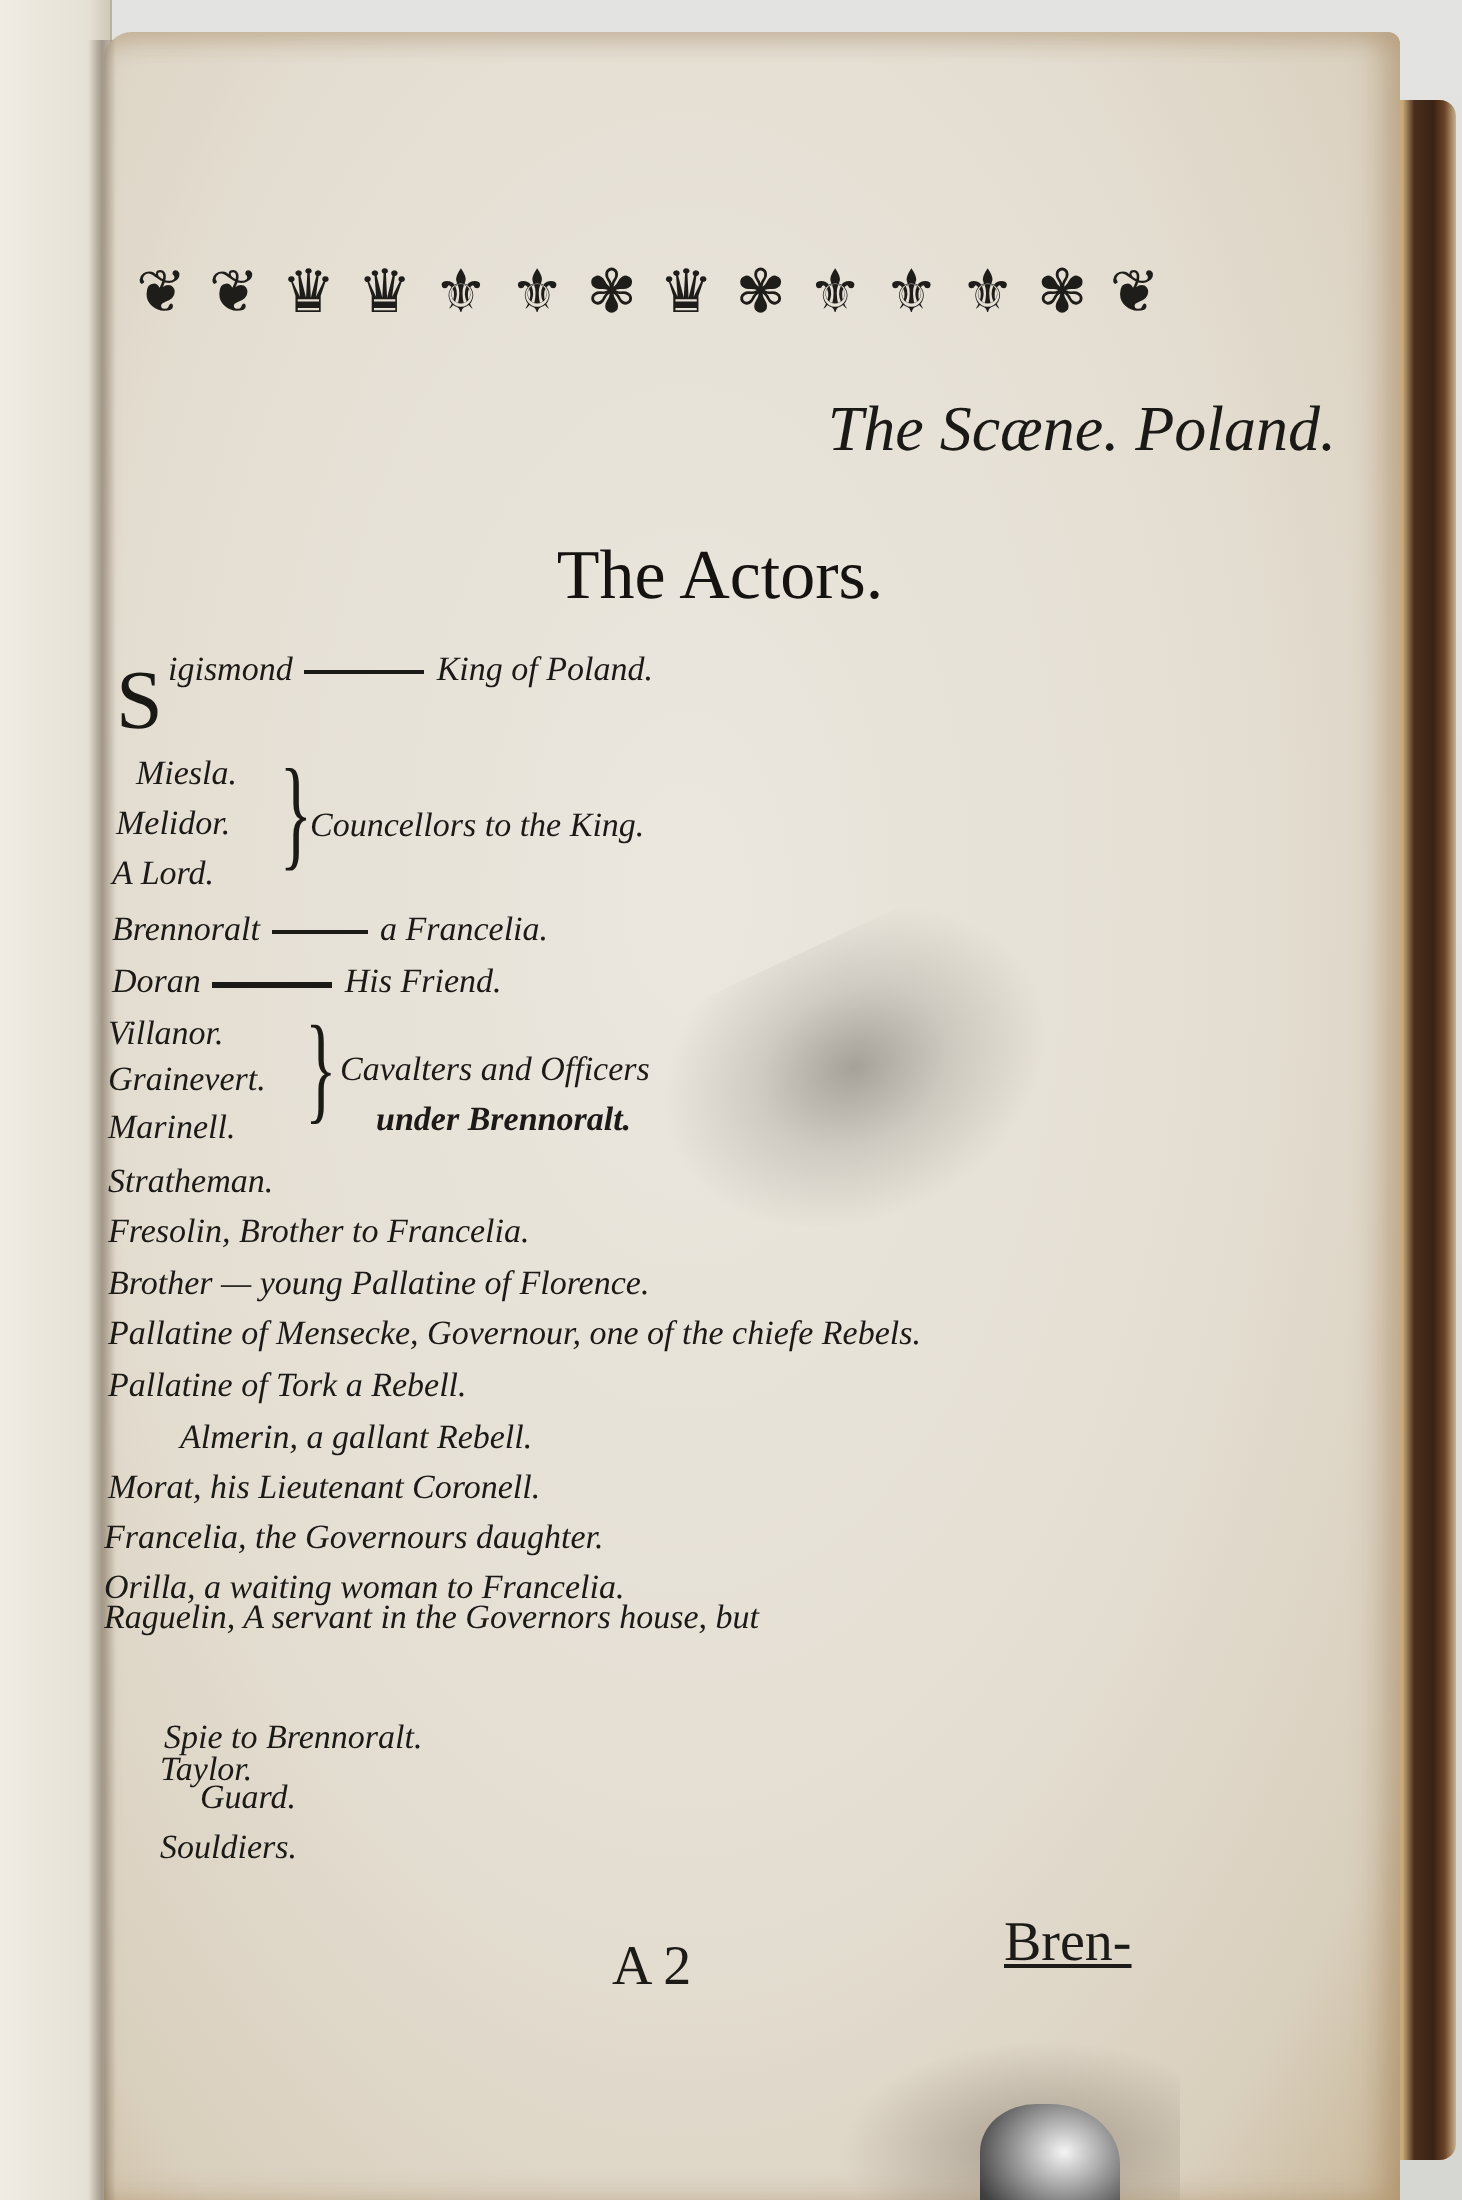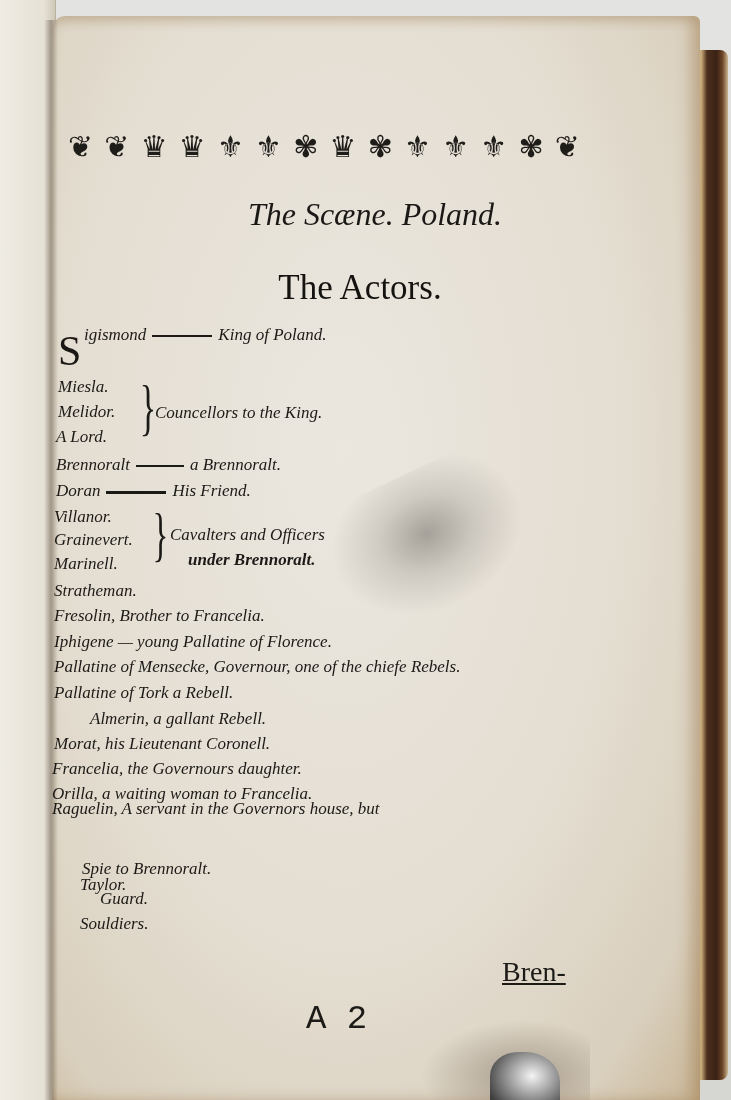--- a/index.html
+++ b/index.html
@@ -58,22 +58,22 @@
     .rule { display:inline-block; height:2px; background:#1c1a17; vertical-align:middle; margin:0 6px; }
     .brace {
       position:absolute; font-family:"Liberation Serif", serif; color:#1c1a17; line-height:1;
     }
     .smudge {
       position:absolute; left:330px; top:470px; width:200px; height:140px;
       background:radial-gradient(ellipse at 50% 45%, rgba(40,35,30,0.35) 0%, rgba(60,55,50,0.15) 35%, rgba(0,0,0,0) 70%);
       transform:rotate(-25deg);
     }
     .signature {
-      position:absolute; left:306px; top:968px; font-family:Liberation Mono, monospace;
-      font-size:34px; color:#1d1b18;margin-top:32px;
+      position:absolute; left:306px; top:968px; font-family:Liberation Serif, serif;
+      font-size:28px; color:#1d1b18;
     }
     .catchword {
       position:absolute; left:502px; top:956px; font-family:"Liberation Serif", serif;
       font-size:28px; color:#1d1b18;text-decoration:underline;
     }
     .clip {
       position:absolute; left:490px; top:1052px; width:70px; height:60px;
       background:radial-gradient(ellipse at 60% 40%, #f4f4f4 0%, #9a9a9a 40%, #3e3e3e 80%);
       border-radius:40% 50% 0 0;
     }
@@ -103,52 +103,52 @@
   <span class="orn">✾</span>
   <span class="orn">♛</span>
   <span class="orn">✾</span>
   <span class="orn">⚜</span>
   <span class="orn">⚜</span>
   <span class="orn">⚜</span>
   <span class="orn">✾</span>
   <span class="orn">❦</span>
 </div>
 
-<div class="title-scene" style="left:15px;">The Scæne. Poland.</div>
+<div class="title-scene" style="left:0;text-align:right;">The Scæne. Poland.</div>
 <div class="title-actors">The Actors.</div>
 
 <div class="dropcap">S</div>
 <div class="line" style="left:84px; top:326px;">
   <span>igismond</span><span class="rule" style="width:60px;"></span><span>King of Poland.</span>
 </div>
 
-<div class="line" style="left:58px; top:378px;text-align:right;">Miesla.</div>
+<div class="line" style="left:68px; top:378px;text-align:right;">Miesla.</div>
 <div class="line" style="left:58px; top:403px;">Melidor.</div>
 <div class="line" style="left:56px; top:428px;">A Lord.</div>
 <div class="brace" style="left:133px; top:376px; font-size:62px; transform:scaleX(0.55);">}</div>
 <div class="line" style="left:155px; top:404px;">Councellors to the King.</div>
 
 <div class="line" style="left:56px; top:456px;">
-  <span>Brennoralt</span><span class="rule" style="width:48px;"></span><span>a Brennoralt.</span>
+  <span>Brennoralt</span><span class="rule" style="width:48px;"></span><span>a Francelia.</span>
 </div>
 
 <div class="line" style="left:56px; top:482px;">
   <span>Doran</span><span class="rule" style="width:60px; height:3px;"></span><span>His Friend.</span>
 </div>
 
 <div class="line" style="left:54px; top:508px;">Villanor.</div>
 <div class="line" style="left:54px; top:531px;">Grainevert.</div>
 <div class="line" style="left:54px; top:555px;">Marinell.</div>
 <div class="brace" style="left:146px; top:504px; font-size:60px; transform:scaleX(0.55);">}</div>
 <div class="line" style="left:170px; top:526px;">Cavalters and Officers</div>
 <div class="line" style="left:188px; top:551px;font-weight:bold;">under Brennoralt.</div>
 
 <div class="line" style="left:54px; top:582px;">Stratheman.</div>
 <div class="line" style="left:54px; top:607px;">Fresolin, Brother to Francelia.</div>
-<div class="line" style="left:54px; top:633px;">Iphigene — young Pallatine of Florence.</div>
+<div class="line" style="left:54px; top:633px;">Brother — young Pallatine of Florence.</div>
 <div class="line" style="left:54px; top:658px;">Pallatine of Mensecke, Governour, one of the chiefe Rebels.</div>
 <div class="line" style="left:54px; top:684px;">Pallatine of Tork a Rebell.</div>
 <div class="line" style="left:54px; top:710px;margin-left:36px;">Almerin, a gallant Rebell.</div>
 <div class="line" style="left:54px; top:735px;">Morat, his Lieutenant Coronell.</div>
 <div class="line" style="left:52px; top:760px;">Francelia, the Governours daughter.</div>
 <div class="line" style="left:52px; top:785px;">Orilla, a waiting woman to Francelia.</div>
 <div class="line" style="left:52px; top:800px;">Raguelin, A servant in the Governors house, but</div>
 
 <div class="line" style="left:82px; top:840px;margin-top:20px;">Spie to Brennoralt.</div>
 <div class="line" style="left:80px; top:876px;">Taylor.</div>

